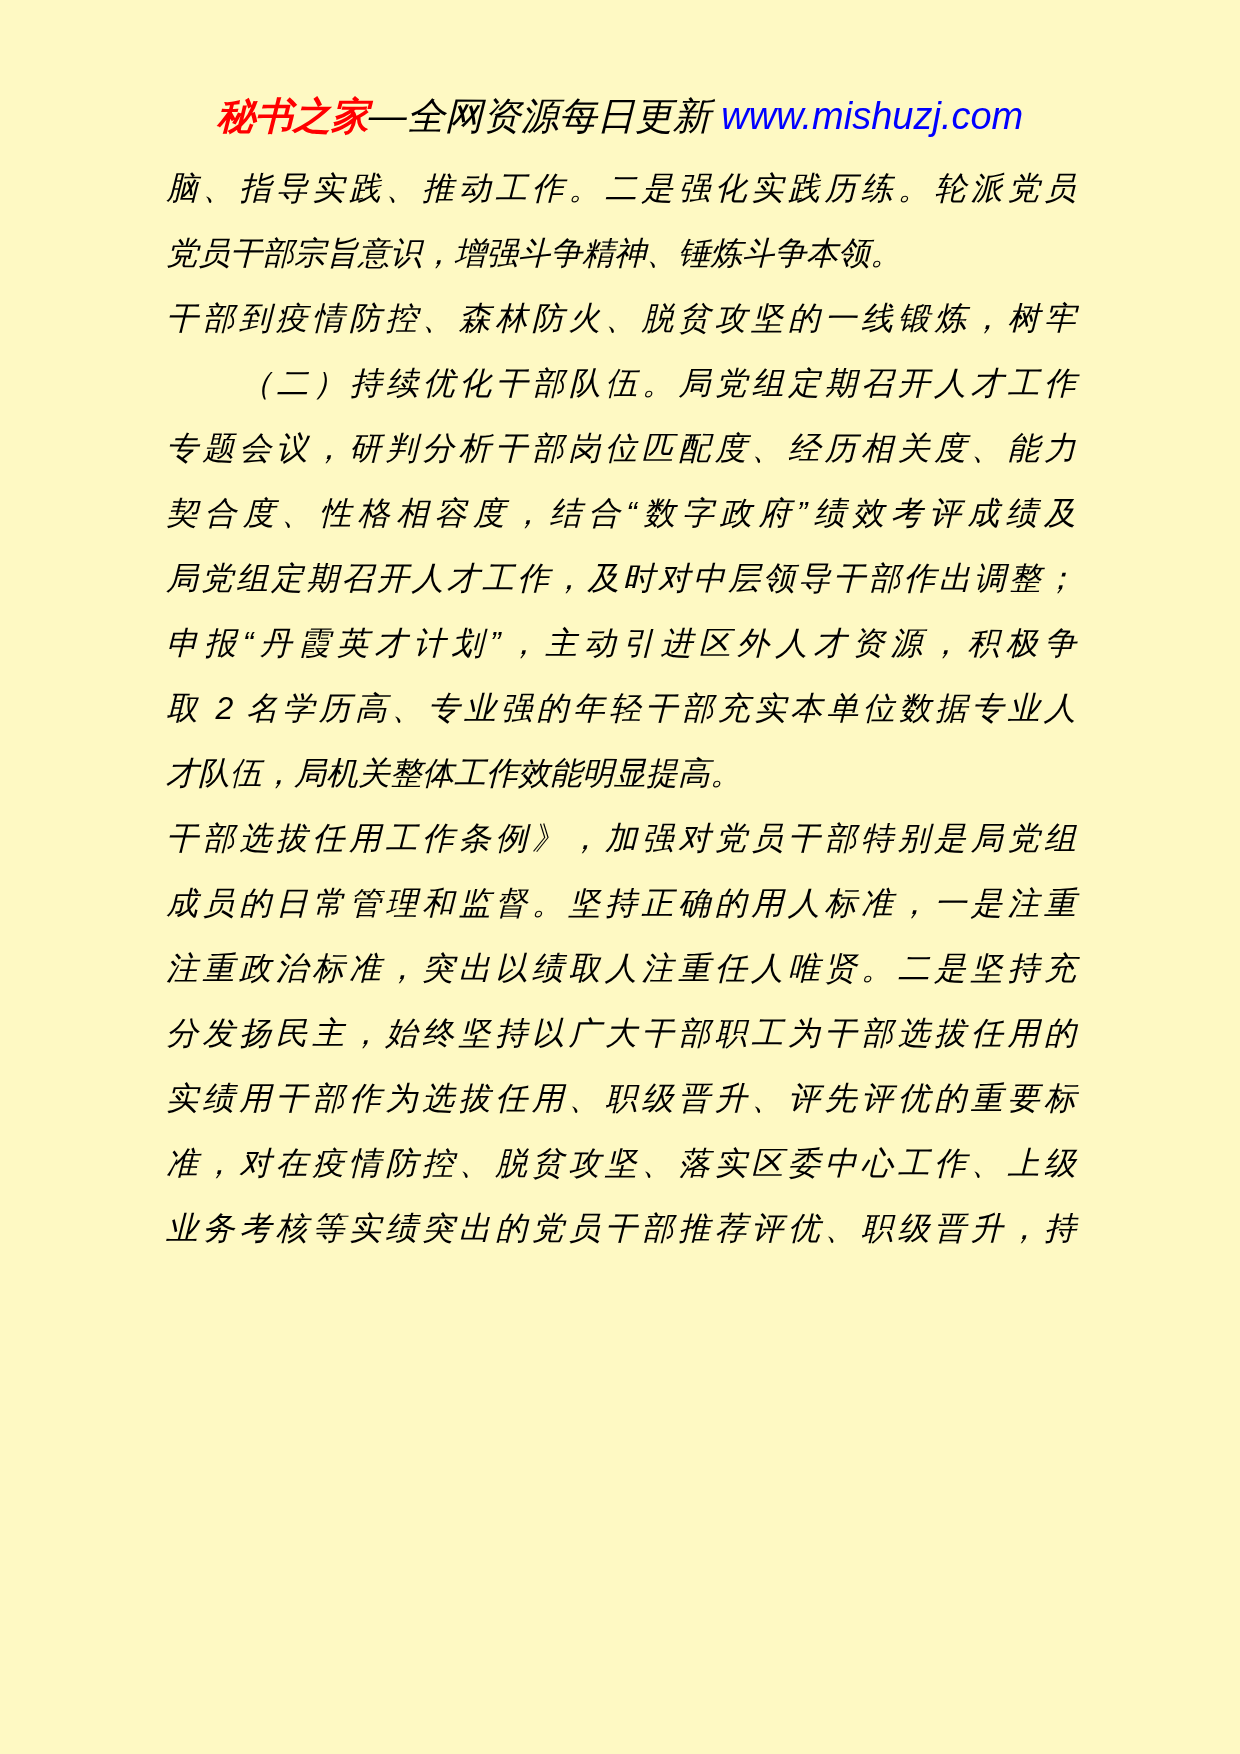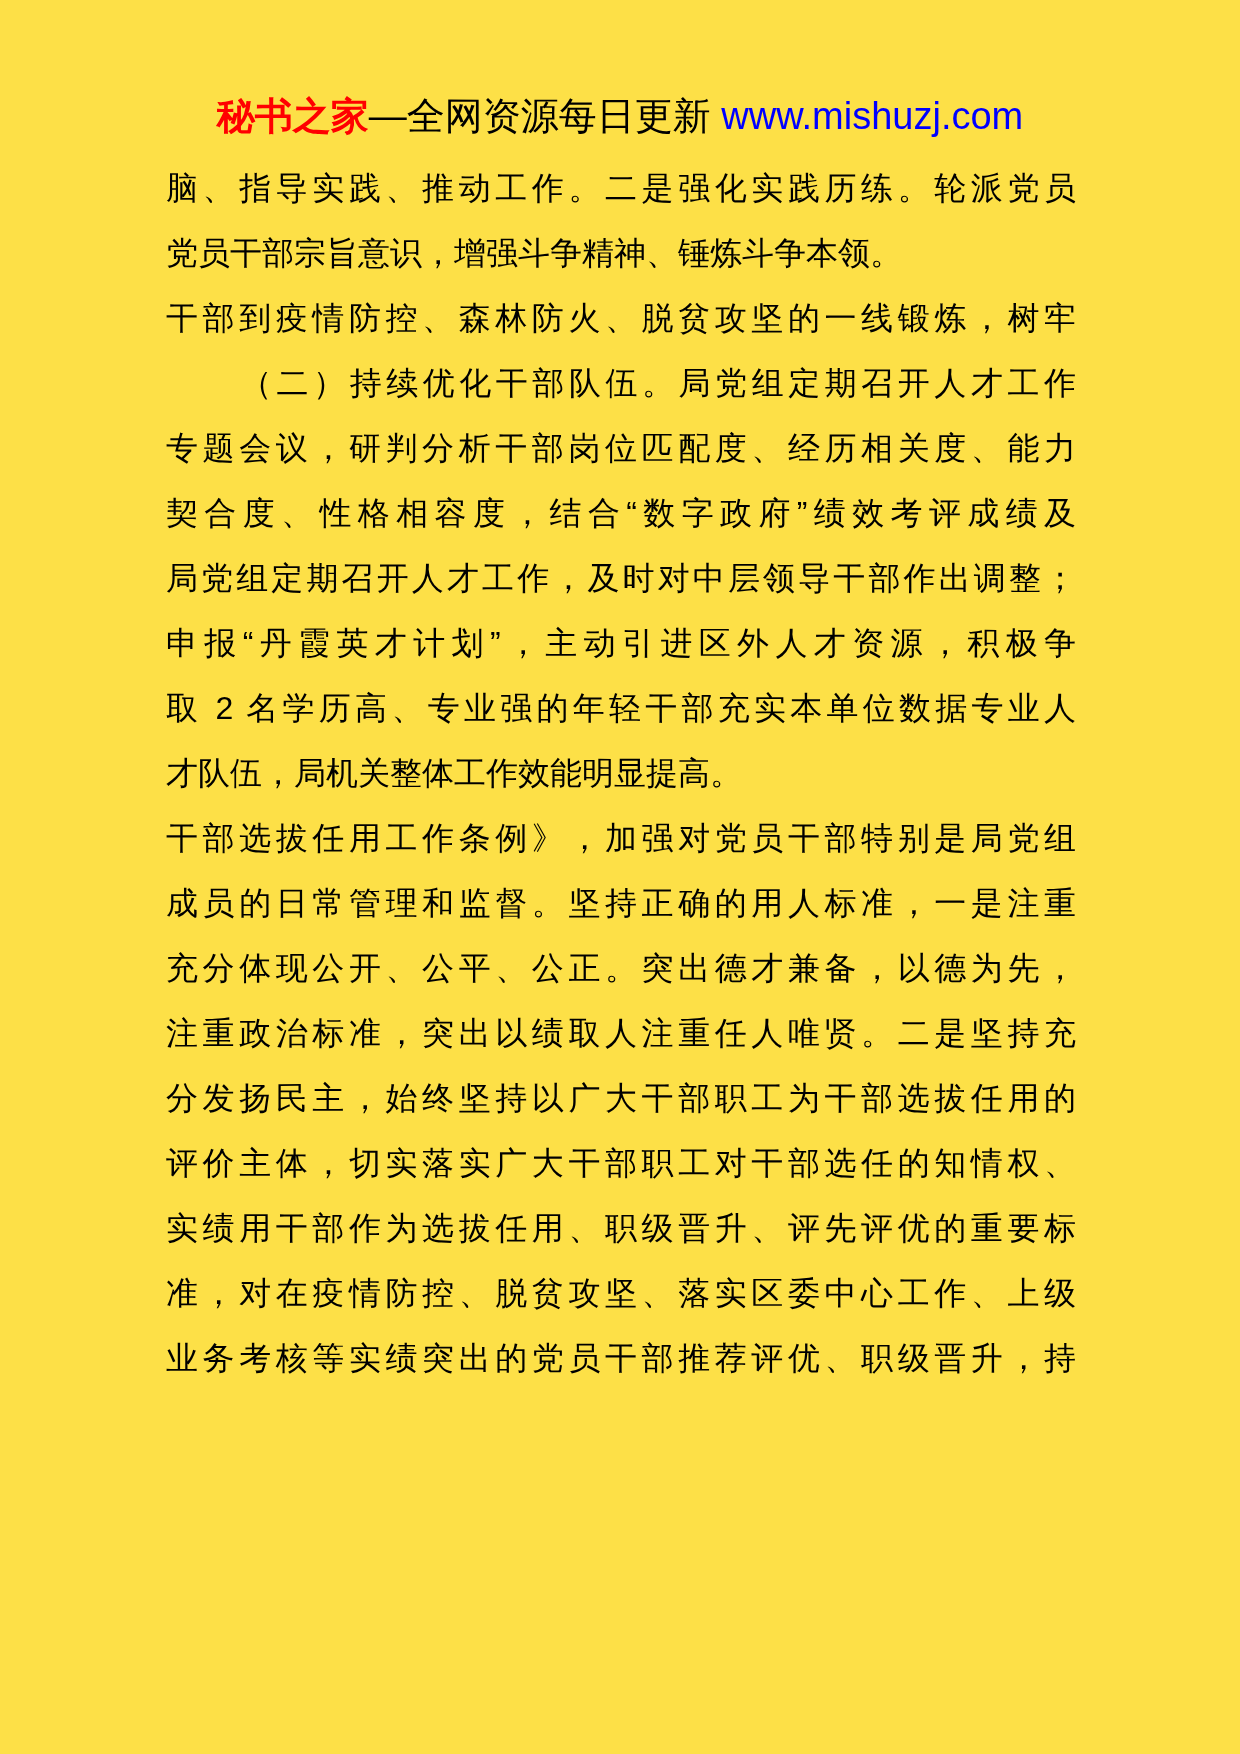--- a/index.html
+++ b/index.html
@@ -51,38 +51,36 @@
     text-align: left;
     text-align-last: left;
   }
   .text-line.indent {
     padding-left: 74px;
   }
 </style>
 </head>
 <body>
 
-<div class="page" style="background: #fde047;">
+<div class="page" style="background: #fef9c3; font-style: italic;">
   <div class="doc-header">
     <span class="site-name" style="color: rgb(255, 0, 0);">秘书之家</span><span class="tagline" style="color: rgb(0, 0, 0);">—全网资源每日更新 </span><span class="site-url" style="color: rgb(0, 0, 255);">www.mishuzj.com</span>
   </div>
   <div class="doc-body" id="doc-body" style="color: rgb(0, 0, 0);">
       <div class="text-line">脑、指导实践、推动工作。二是强化实践历练。轮派党员</div>
       <div class="text-line short">党员干部宗旨意识，增强斗争精神、锤炼斗争本领。</div>
       <div class="text-line">干部到疫情防控、森林防火、脱贫攻坚的一线锻炼，树牢</div>
       <div class="text-line indent">（二）持续优化干部队伍。局党组定期召开人才工作</div>
       <div class="text-line">专题会议，研判分析干部岗位匹配度、经历相关度、能力</div>
       <div class="text-line">契合度、性格相容度，结合“数字政府”绩效考评成绩及</div>
       <div class="text-line">局党组定期召开人才工作，及时对中层领导干部作出调整；</div>
       <div class="text-line">申报“丹霞英才计划”，主动引进区外人才资源，积极争</div>
       <div class="text-line">取 2 名学历高、专业强的年轻干部充实本单位数据专业人</div>
       <div class="text-line short">才队伍，局机关整体工作效能明显提高。</div>
       <div class="text-line">干部选拔任用工作条例》，加强对党员干部特别是局党组</div>
       <div class="text-line">成员的日常管理和监督。坚持正确的用人标准，一是注重</div>
-      <div class="text-line">充分体现公开、公平、公正。突出德才兼备，以德为先，</div>
       <div class="text-line">注重政治标准，突出以绩取人注重任人唯贤。二是坚持充</div>
       <div class="text-line">分发扬民主，始终坚持以广大干部职工为干部选拔任用的</div>
-      <div class="text-line">评价主体，切实落实广大干部职工对干部选任的知情权、</div>
       <div class="text-line">实绩用干部作为选拔任用、职级晋升、评先评优的重要标</div>
       <div class="text-line">准，对在疫情防控、脱贫攻坚、落实区委中心工作、上级</div>
       <div class="text-line">业务考核等实绩突出的党员干部推荐评优、职级晋升，持</div>
     </div>
 </div>
 
 </body></html>

